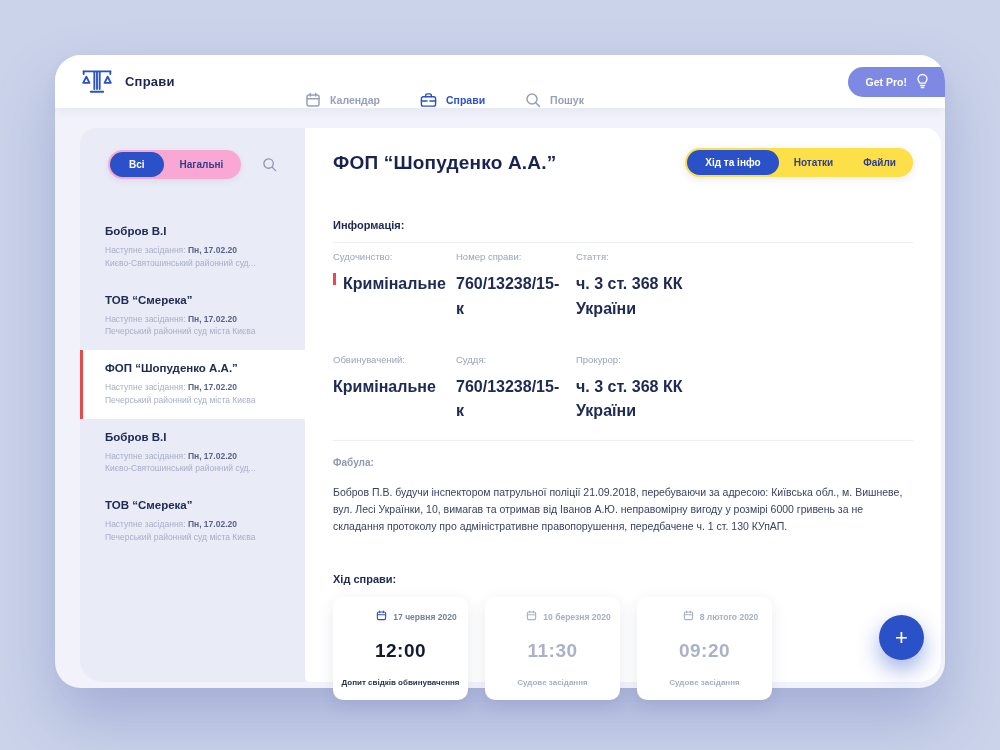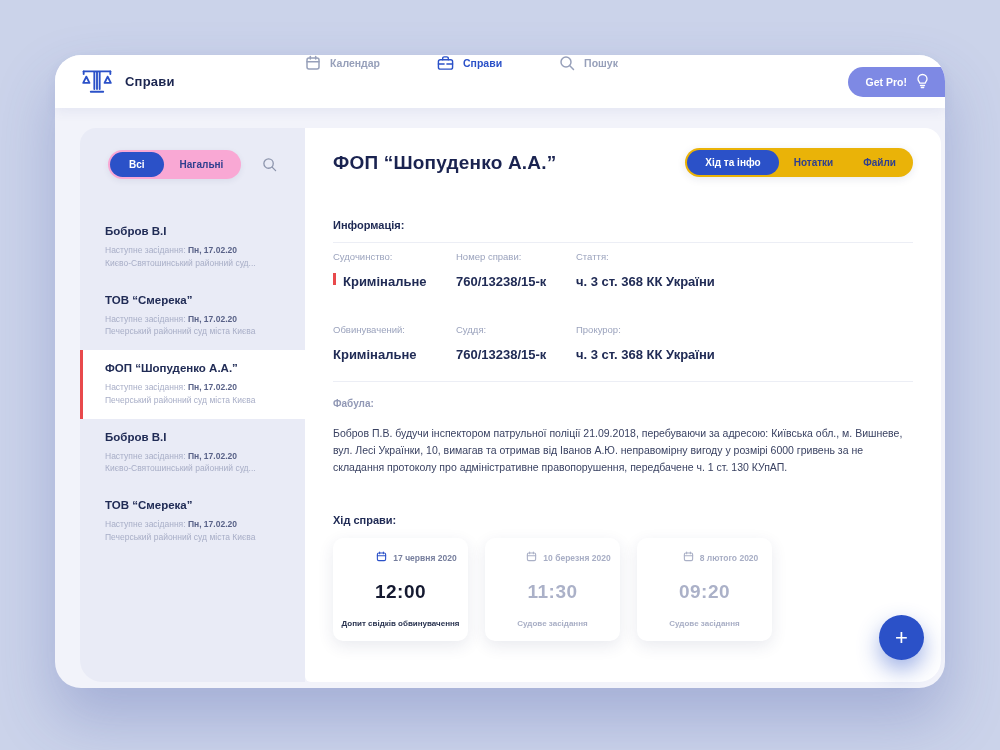--- a/index.html
+++ b/index.html
@@ -18,21 +18,21 @@
   
   .header {
     position:absolute; left:0; top:0; width:100%; height:53px;
     background:#ffffff; border-radius:26px 26px 0 0;
     box-shadow:0 4px 12px rgba(80,95,160,0.08);
     display:flex; align-items:center; z-index:3; overflow:hidden;
   }
   .brand { display:flex; align-items:center; margin-left:24px; }
   .brand svg { display:block; }
   .brand-title { font-size:13px; font-weight:800; color:#1c2650; margin-left:10px; letter-spacing:.2px; }
-  .nav { position:absolute; left:250px; top:0; height:100%; display:flex; align-items:flex-start; gap:57px; }
+  .nav { position:absolute; left:250px; top:0; height:100%; display:flex; align-items:flex-end; gap:40px; }
   .nav-item { display:flex; align-items:center; gap:9px; font-size:10.5px; font-weight:700; color:#97a0ba; cursor:pointer; }
   .nav-item.active { color:#2b51c8; }
   .nav-item svg { display:block; }
   .getpro {
     position:absolute; right:0; top:12px; height:30px;
     background:#7e89e4; border-radius:15px 0 0 15px;
     display:flex; align-items:center; gap:9px; padding:0 16px 0 18px;
     color:#fff; font-size:10.5px; font-weight:700; cursor:pointer;
   }
   
@@ -52,30 +52,30 @@
   .sb-line { font-size:8.5px; color:#a8aec7; line-height:1.5; }
   .sb-date { color:#596288; font-weight:700; }
   
   .main {
     position:absolute; left:250px; top:73px; width:636px; height:554px;
     background:#ffffff; border-radius:0 16px 22px 6px;
     padding:0 28px;
   }
   .main-head { display:flex; align-items:center; justify-content:space-between; padding-top:20px; }
   .main-title { font-size:19px; font-weight:800; color:#1a2350; letter-spacing:.2px; }
-  .tabs { background:#eab308; border-radius:15px; padding:2px; display:flex; box-shadow:0 2px 8px rgba(30,42,90,0.10); }
+  .tabs { background:#fde047; border-radius:15px; padding:2px; display:flex; box-shadow:0 2px 8px rgba(30,42,90,0.10); }
   .tab { font-size:10px; font-weight:700; color:#2f3f8e; padding:7px 15px; border-radius:14px; cursor:pointer; white-space:nowrap; }
   .tab.active { background:#2b51c8; color:#fff; padding:7px 18px; }
   .sec-label { font-size:11px; font-weight:800; color:#202b55; }
   .info-heading { margin-top:42px; }
   .divider { border:none; border-top:1px solid #eceef5; margin-top:11px; }
   .fgrid { display:grid; grid-template-columns:123px 120px 155px 1fr; margin-top:8px; column-gap:0; }
   .fgrid.row2 { margin-top:32px; }
   .f-label { font-size:9.5px; color:#9ba3bd; margin-bottom:10px; }
-  .f-value { font-size:13px; font-weight:700; color:#202b55; line-height:1.55; padding-right:14px; display:flex; align-items:flex-start; }
+  .f-value { font-size:16px; font-weight:700; color:#202b55; line-height:1.55; padding-right:14px; display:flex; align-items:flex-start; }
   .accent-bar { display:inline-block; width:3px; height:12px; background:#e8494c; margin-right:7px; flex:0 0 3px; margin-top:1px; }
   .divider2 { margin-top:16px; }
   .fab-label { margin-top:16px; font-size:10px; font-weight:600; color:#9198b5; }
   .fab-text { margin-top:16px; font-size:10.5px; color:#3a4262; line-height:1.62; max-width:585px; }
   .progress-heading { margin-top:38px; }
   .cards { display:flex; gap:17px; margin-top:12px; }
   .hcard {
     width:135px; height:103px; background:#fff; border-radius:10px;
     box-shadow:0 5px 16px rgba(36,50,100,0.10);
     display:flex; flex-direction:column; align-items:center; justify-content:space-between;

